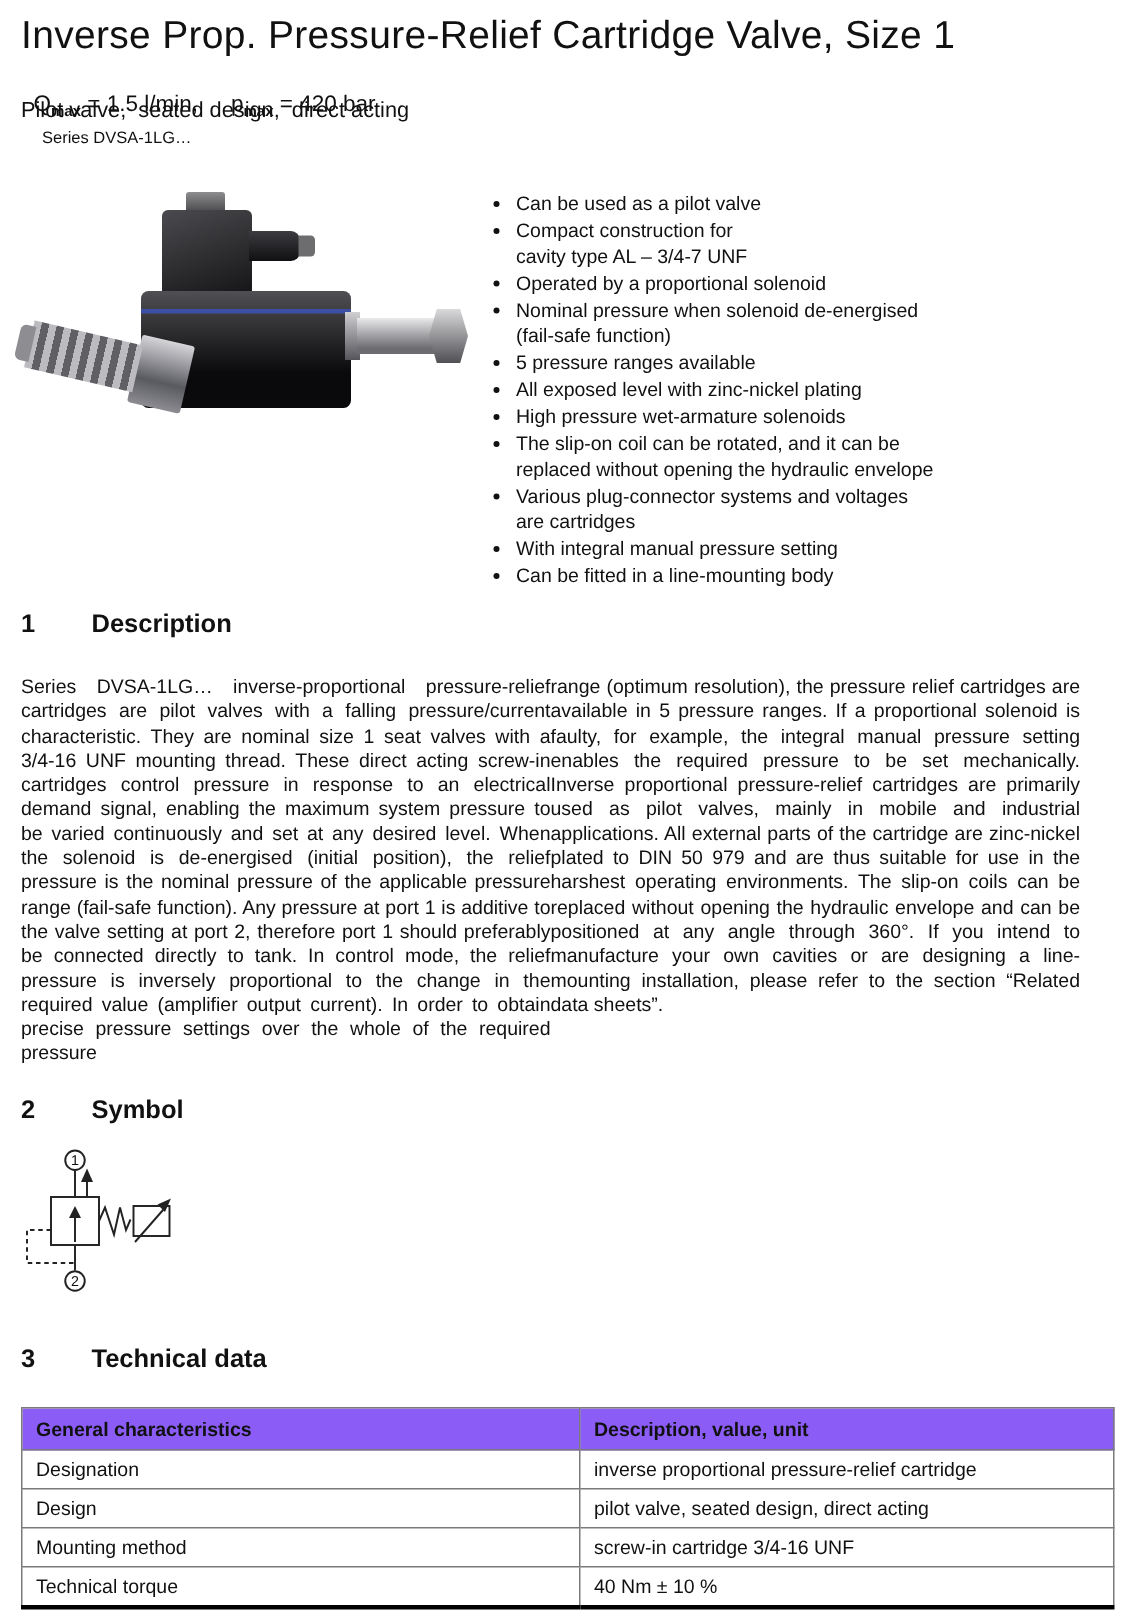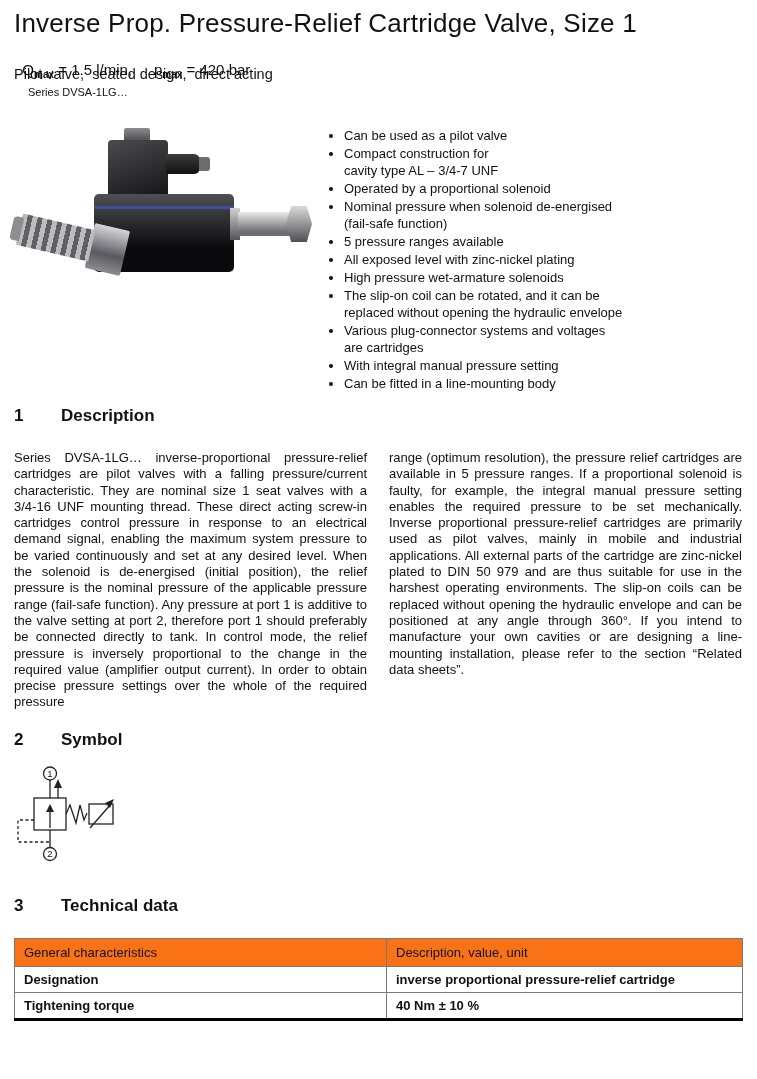--- a/index.html
+++ b/index.html
@@ -40,31 +40,31 @@
   .features li { font-size:13px; line-height:17px; margin-bottom:1px; white-space:pre-line; }
 
   
   .sec { display:flex; font-size:17px; font-weight:700; }
   .sec .num { width:47px; }
   .sec1 { left:14px; top:406px; }
   .sec2 { left:14px; top:730px; }
   .sec3 { left:14px; top:896px; }
 
   
-  .desc { left:14px; top:450px; width:729px; display:flex; gap:22px; }
+  .desc { left:14px; top:450px; width:729px; display:flex; }
   .desc .col { width:353px; font-size:13px; line-height:16.3px; text-align:justify; }
 
   
   .symbol { left:10px; top:764px; width:140px; height:108px; }
 
   
   .ttable { left:14px; top:938px; width:729px; border-collapse:collapse; font-size:13px; }
   .ttable th, .ttable td { border:1px solid #7a7a7a; text-align:left; padding:5px 9px; }
-  .ttable th { background:#f97316; font-weight:400; height:28px; }
-  .ttable td { height:24px; font-weight:700; }
+  .ttable th { background:#8b5cf6; font-weight:700; height:28px; }
+  .ttable td { height:24px; font-weight:400; }
   .ttable th:first-child, .ttable td:first-child { width:372px; }
   .ttable tbody tr:last-child td { border-bottom:3px solid #000; }
 </style>
 </head>
 <body>
 
 <h1 class="abs title">Inverse Prop. Pressure-Relief Cartridge Valve, Size 1</h1>
 
 <div class="abs specline">
   <span>Q</span><sub>max</sub><span> = 1.5 l/min,</span><span class="spec-p">p</span><sub>max</sub><span> = 420 bar</span>
@@ -160,17 +160,25 @@
       <th>General characteristics</th>
       <th>Description, value, unit</th>
     </tr>
   </thead>
   <tbody>
     <tr>
       <td>Designation</td>
       <td>inverse proportional pressure-relief cartridge</td>
     </tr>
     <tr>
-      <td>Tightening torque</td>
+      <td>Design</td>
+      <td>pilot valve, seated design, direct acting</td>
+    </tr>
+    <tr>
+      <td>Mounting method</td>
+      <td>screw-in cartridge 3/4-16 UNF</td>
+    </tr>
+    <tr>
+      <td>Technical torque</td>
       <td>40 Nm  ± 10 %</td>
     </tr>
   </tbody>
 </table>
 
 </body></html>

